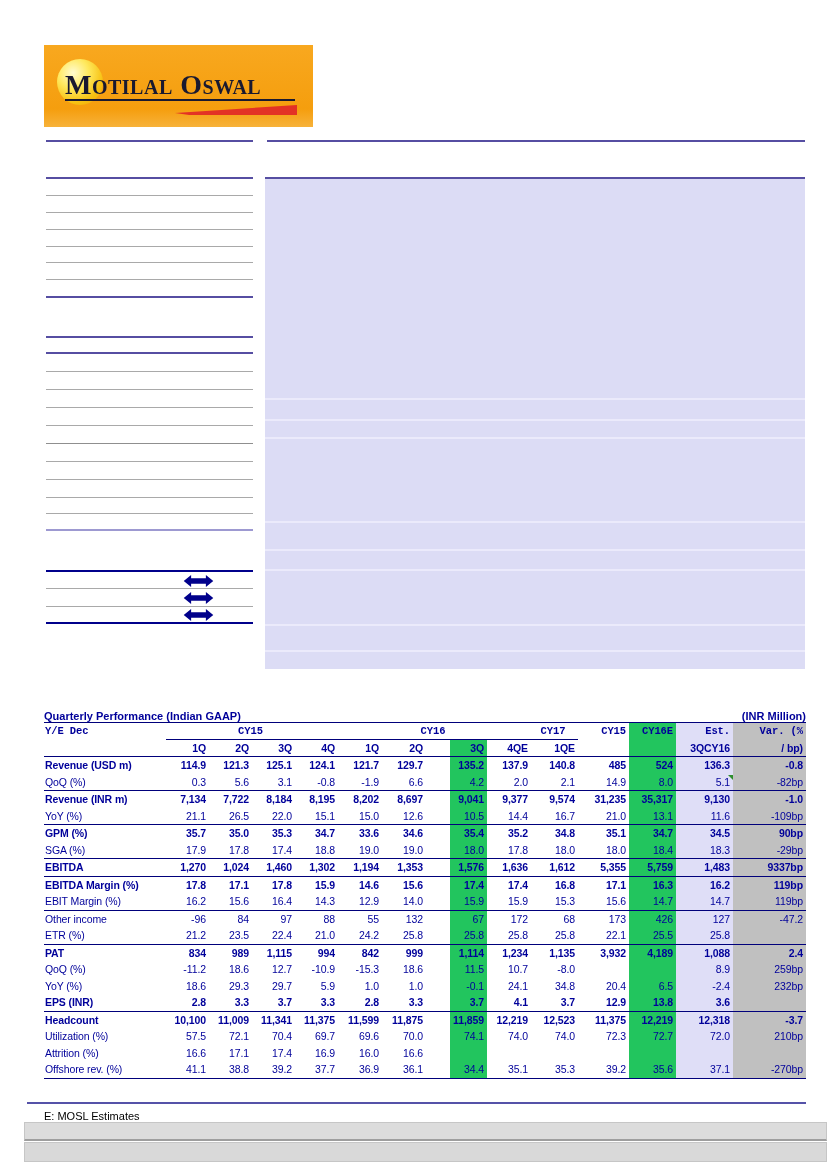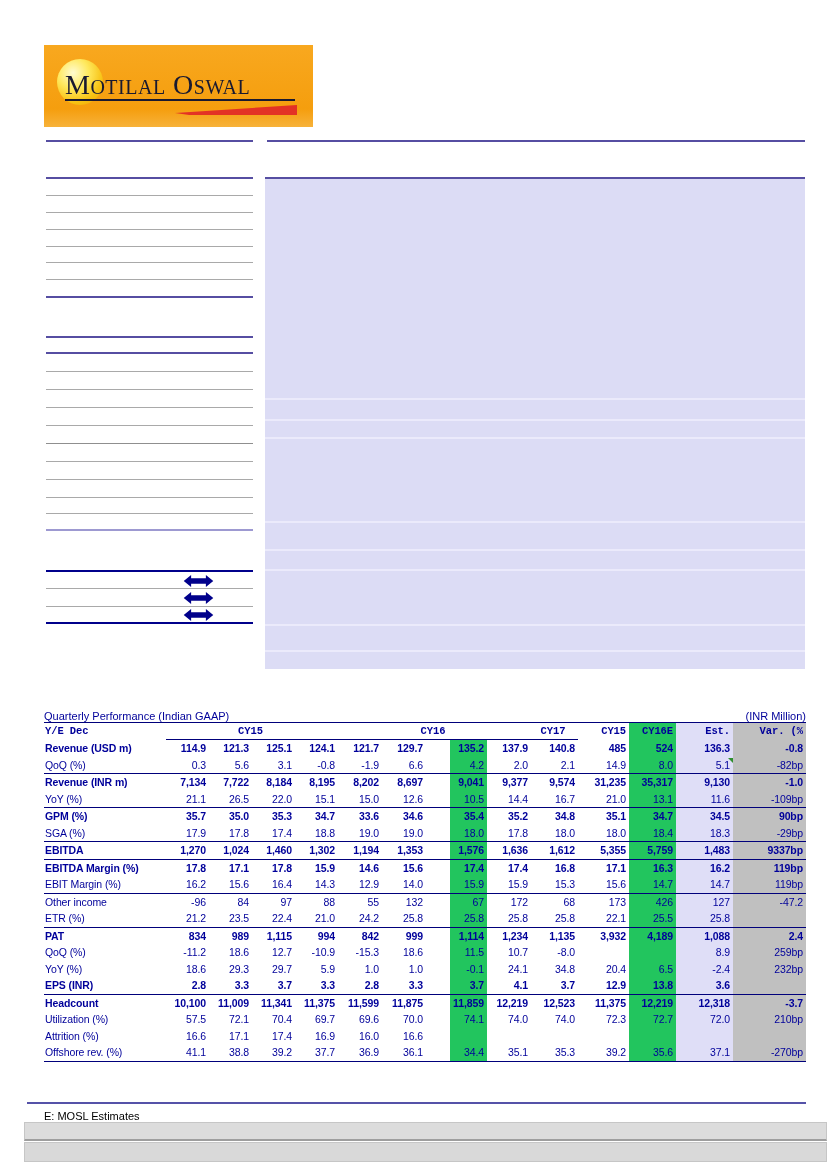--- a/index.html
+++ b/index.html
@@ -6,39 +6,39 @@
   .page{position:relative;width:827px;height:1169px;background:#ffffff;overflow:hidden;
         font-family:"Liberation Sans",sans-serif;}
 
   
   .logo-box{position:absolute;left:44px;top:45px;width:269px;height:82px;
             background:linear-gradient(180deg,#f8a81f 0%,#f59e0e 78%,#f7b23a 100%);}
   .sphere{position:absolute;left:13px;top:14px;width:46px;height:46px;border-radius:50%;
           background:radial-gradient(circle at 35% 30%,#fffbd0 0%,#ffe95e 35%,#f7c112 68%,#eda206 100%);}
   .brand{position:absolute;left:21px;top:24px;width:242px;
          font-family:"Liberation Serif",serif;font-variant:small-caps;
-         font-size:28px;letter-spacing:0.5px;color:#191930;white-space:nowrap;}
+         font-size:28px;letter-spacing:0.5px;color:#191930;white-space:nowrap;font-weight:bold;}
   .brand-rule{position:absolute;left:21px;top:54px;width:230px;height:2px;background:#191930;}
   .swoosh{position:absolute;left:131px;top:60px;width:122px;height:11px;}
 
   
   .dline{position:absolute;}
 
   
   .content-box{position:absolute;left:265px;top:177px;width:540px;height:490px;
                background:#dcdcf5;border-top:2px solid #564ea2;}
   .box-line{position:absolute;left:0;width:100%;height:2px;background:#ebeafb;}
 
   
   .dbl-arrow{position:absolute;left:183px;width:31px;height:12px;}
 
   
   .qtable-wrap{position:absolute;left:44px;top:706px;width:762px;color:#00009a;}
   .tbl-title-row{display:flex;justify-content:space-between;align-items:flex-end;
-                 height:16px;border-bottom:1px solid #00007b;font-size:11px;font-weight:400;}
+                 height:16px;border-bottom:1px solid #00007b;font-size:11px;font-weight:700;}
   table.qp{border-collapse:collapse;table-layout:fixed;width:762px;font-size:10.5px;
            letter-spacing:-0.1px;}
   table.qp td,table.qp th{padding:0 3px 0 0;height:16.5px;vertical-align:middle;
            text-align:right;white-space:nowrap;overflow:hidden;color:#00009a;font-weight:400;}
   table.qp th{font-weight:700;}
   table.qp .lbl{text-align:left;padding:0 0 0 1px;}
   table.qp tr.hdr1 th{height:16px;font-family:Liberation Mono, monospace;}
   table.qp tr.hdr2 th, table.qp tr.hdr2 td{height:16px;border-bottom:1px solid #00007b;}
   .grp{text-align:center !important;border-bottom:1px solid #00007b;}
   .hl-mid{background:#22c55e;}
@@ -149,20 +149,37 @@
         <tr class="hdr1">
           <th class="lbl">Y/E Dec</th>
           <th class="grp" colspan="4">CY15</th>
           <th class="grp" colspan="5">CY16</th>
           <th class="grp">CY17</th>
           <th>CY15</th>
           <th class="hl-mid">CY16E</th>
           <th class="hl-light">Est.</th>
           <th class="hl-gray">Var. (%</th>
         </tr>
+        <tr class="hdr2">
+          <th class="lbl"></th>
+          <th>1Q</th>
+          <th>2Q</th>
+          <th>3Q</th>
+          <th>4Q</th>
+          <th>1Q</th>
+          <th>2Q</th>
+          <td></td>
+          <th class="hl-mid">3Q</th>
+          <th>4QE</th>
+          <th>1QE</th>
+          <th></th>
+          <th class="hl-mid"></th>
+          <th class="hl-light">3QCY16</th>
+          <th class="hl-gray">/ bp)</th>
+        </tr>
       </thead>
       <tbody id="qp-body">
           <tr class="bold">
             <td class="lbl">Revenue (USD m)</td>
             <td>114.9</td>
             <td>121.3</td>
             <td>125.1</td>
             <td>124.1</td>
             <td>121.7</td>
             <td>129.7</td>

